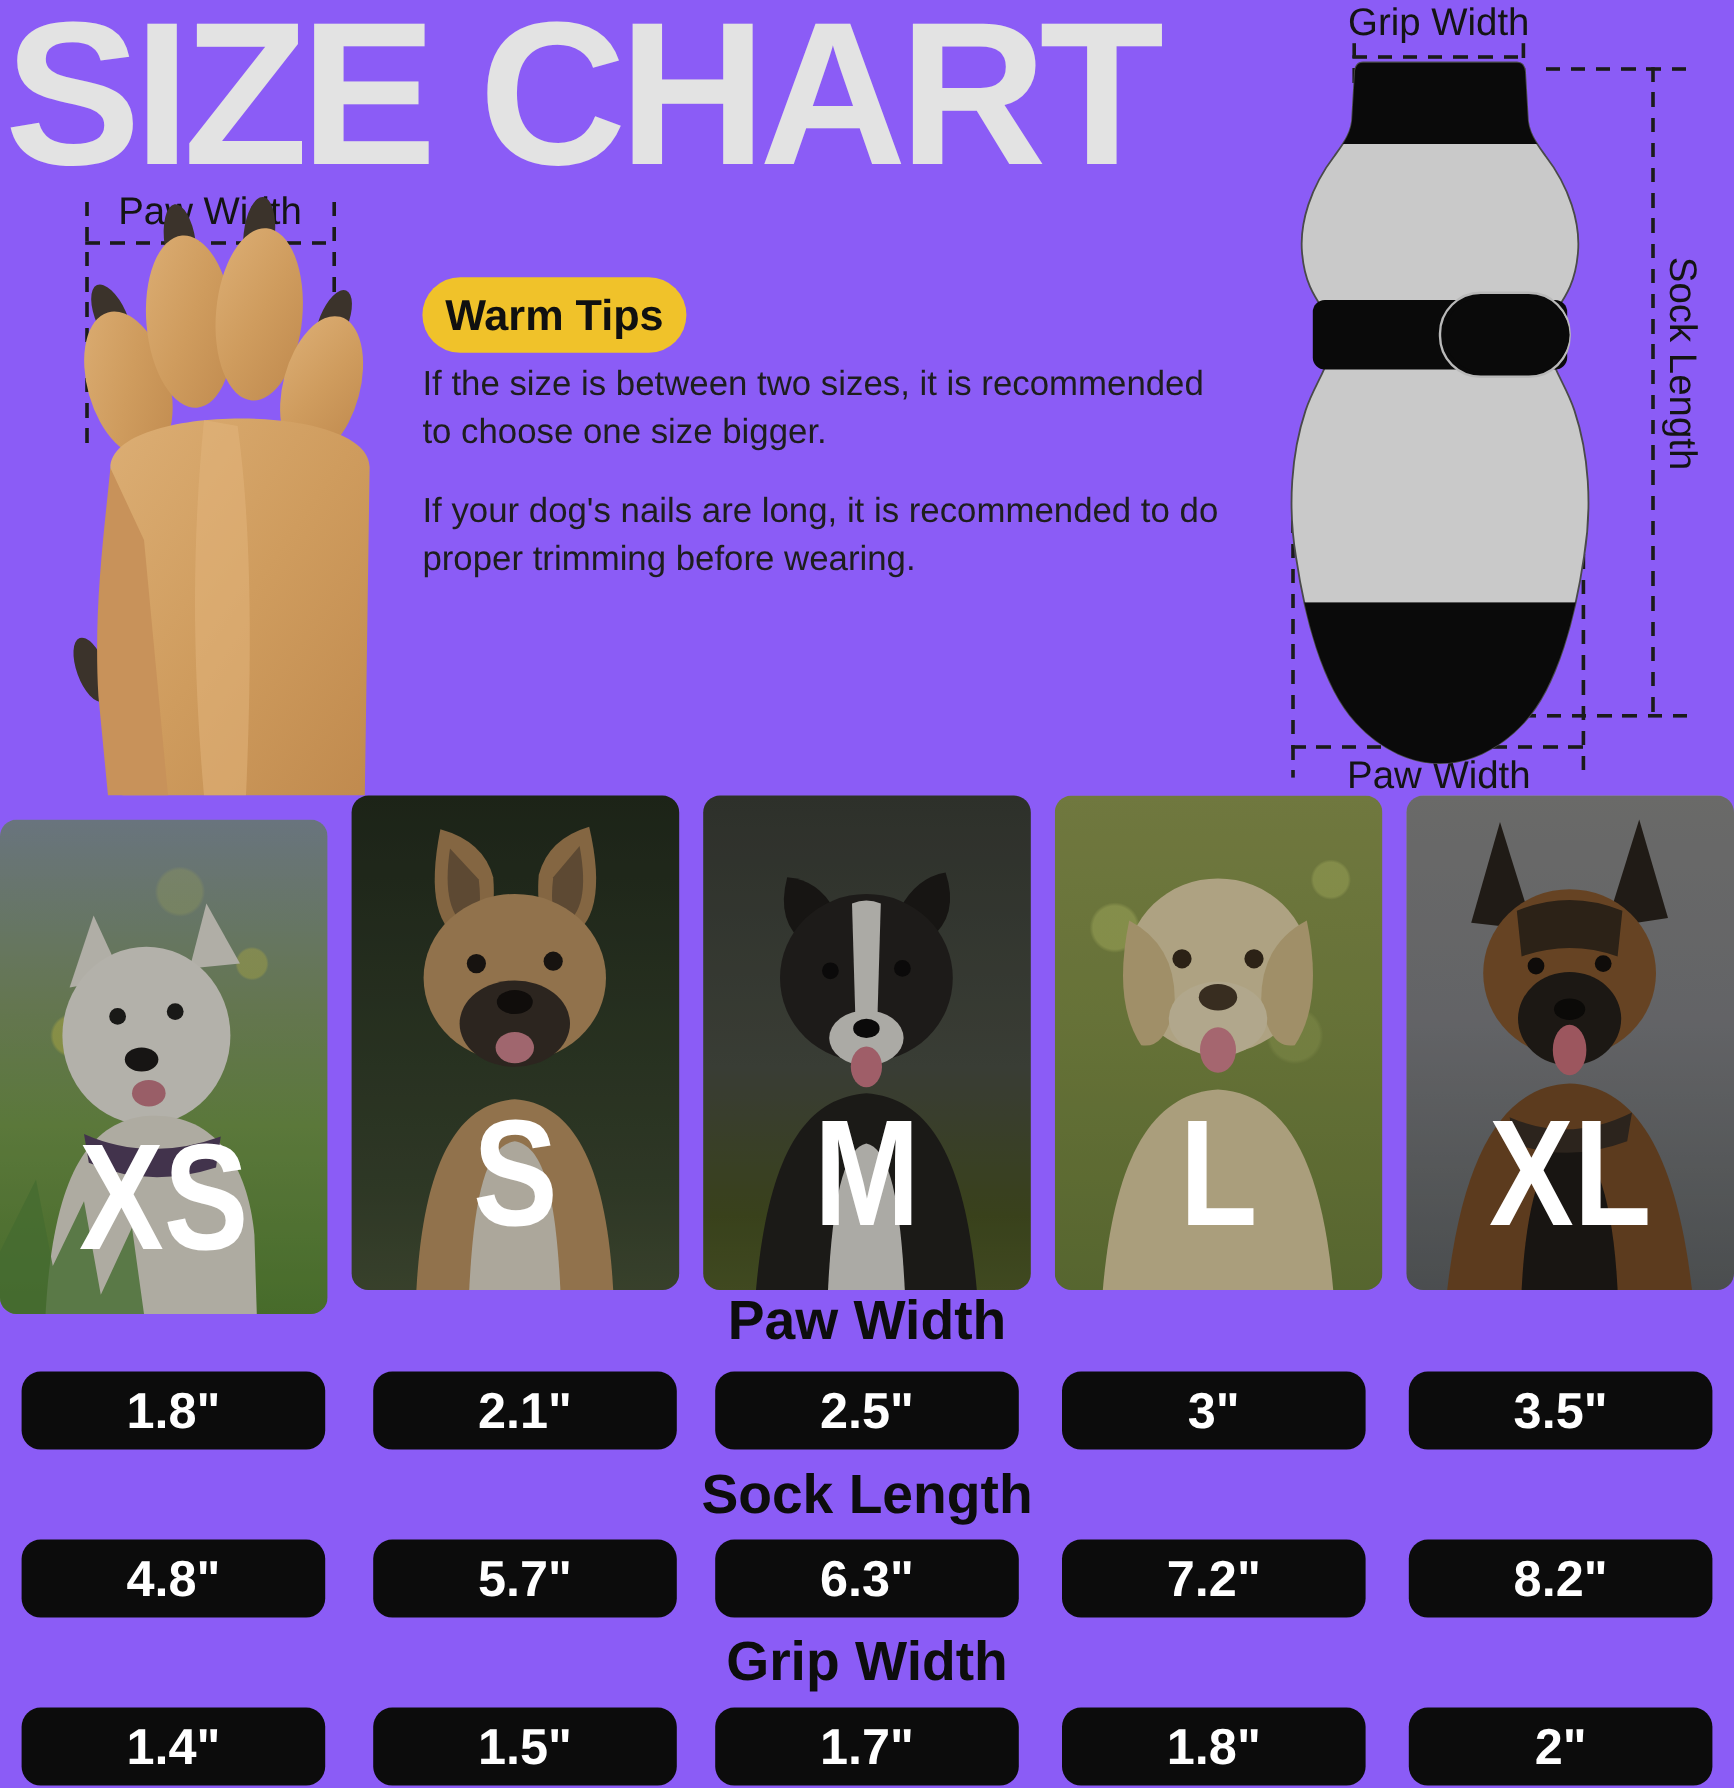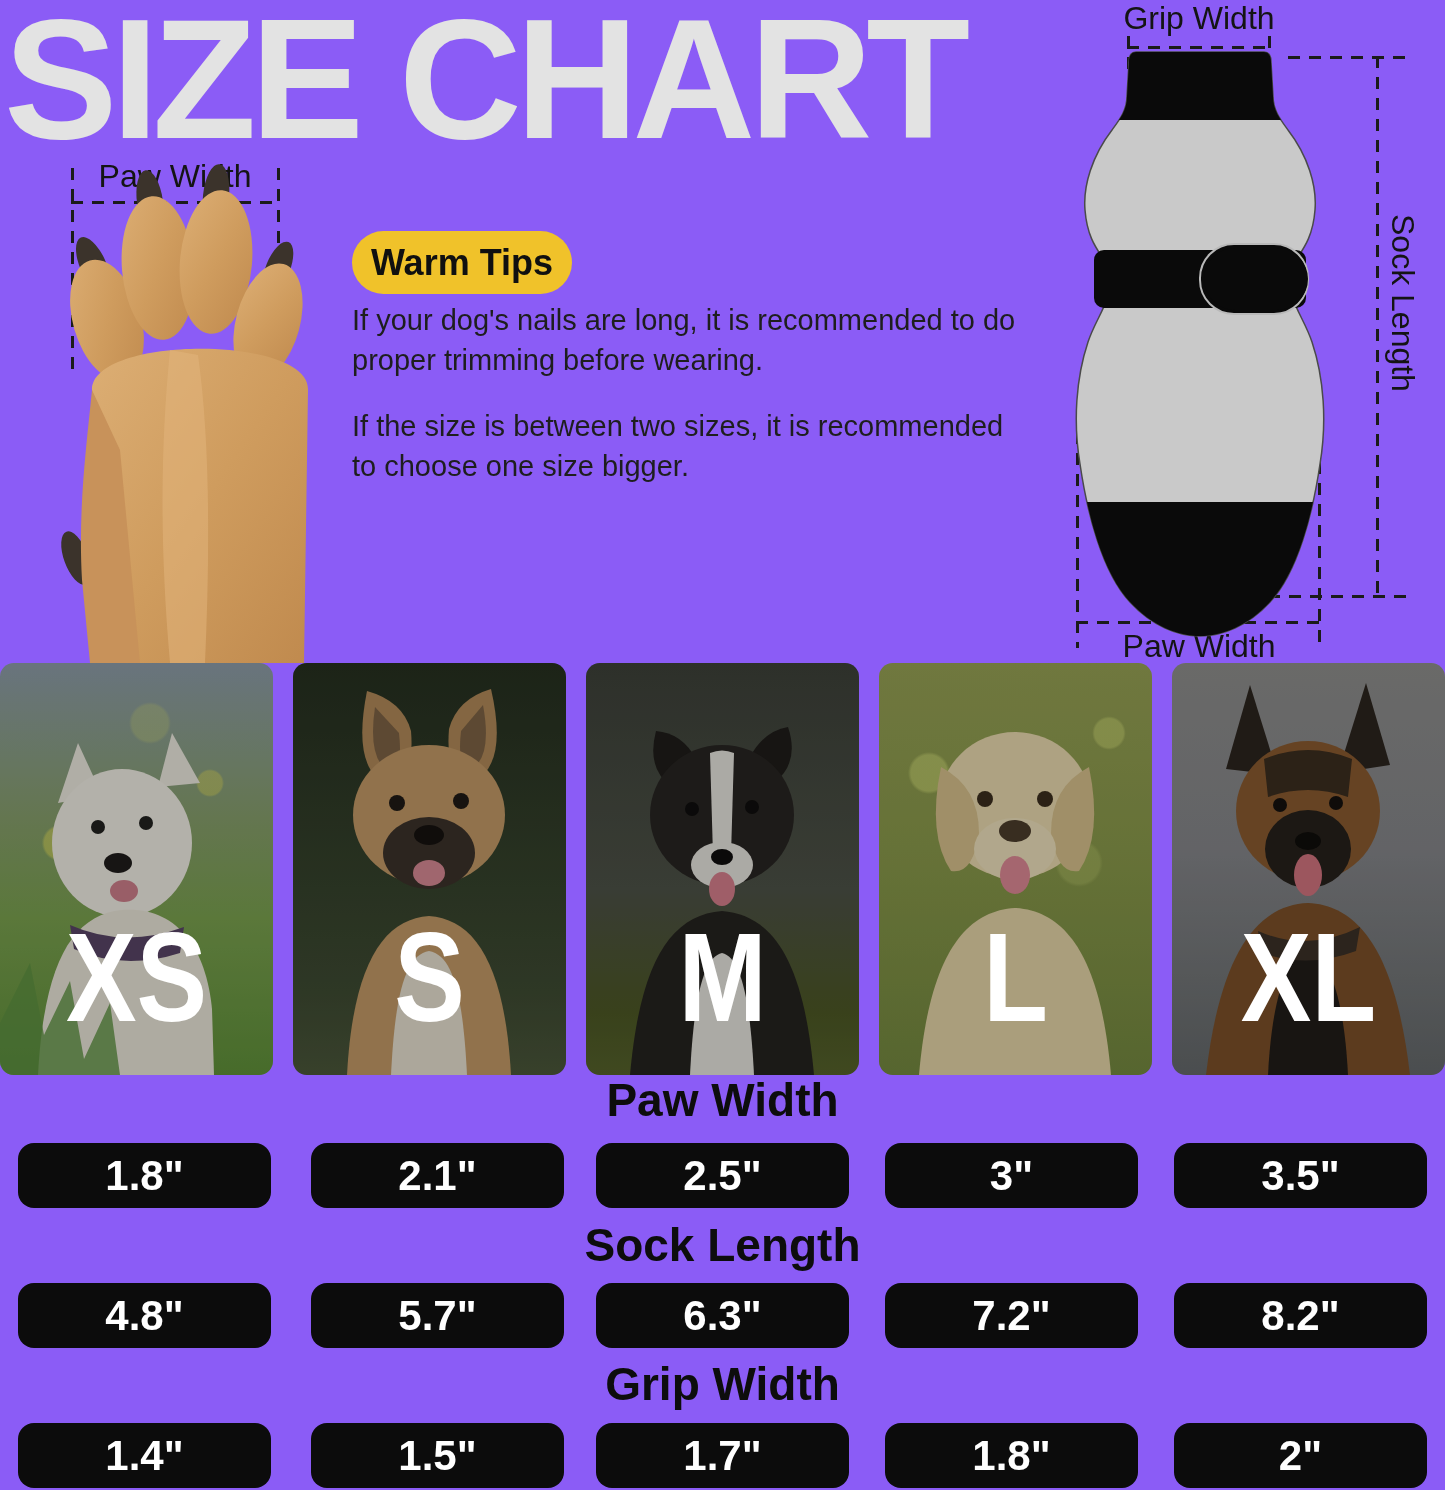--- a/index.html
+++ b/index.html
@@ -84,21 +84,21 @@
     text-align: center;
     font-size: 126px; font-weight: bold; color: #ffffff;
     line-height: 1;
     transform: scaleX(0.84);
   }
   .card.xs { left: 0px;    background: linear-gradient(180deg,#8e9daa 0%,#87a06b 38%,#7aa24e 62%,#5f9138 100%); }
   .card.xs { background-image:
       radial-gradient(circle 26px at 60px 180px, rgba(223,220,90,.55) 0 60%, transparent 70%),
       radial-gradient(circle 20px at 210px 120px, rgba(223,220,90,.45) 0 60%, transparent 70%),
       radial-gradient(circle 30px at 150px 60px, rgba(200,210,120,.35) 0 60%, transparent 70%),
-      linear-gradient(180deg,#8e9daa 0%,#87a06b 38%,#7aa24e 62%,#5f9138 100%); }
+      linear-gradient(180deg,#8e9daa 0%,#87a06b 38%,#7aa24e 62%,#5f9138 100%); margin-top: 20px; }
   .card.s  { left: 293px;  background: linear-gradient(180deg,#242e1e 0%,#35422b 55%,#3d4a31 80%,#4a5639 100%); }
   .card.m  { left: 586px;  background: linear-gradient(180deg,#3c4038 0%,#4c5146 55%,#4c5723 85%,#55622a 100%); }
   .card.l  { left: 879px;  background-image:
       radial-gradient(circle 30px at 50px 110px, rgba(214,226,120,.5) 0 60%, transparent 70%),
       radial-gradient(circle 24px at 230px 70px, rgba(214,226,120,.45) 0 60%, transparent 70%),
       radial-gradient(circle 34px at 200px 200px, rgba(190,205,110,.35) 0 60%, transparent 70%),
       linear-gradient(180deg,#97a254 0%,#8a9a4a 45%,#74893e 100%); }
   .card.xl { left: 1172px; background: linear-gradient(180deg,#8f8f8d 0%,#85868a 45%,#737678 75%,#64686a 100%); }
 
   
@@ -163,22 +163,22 @@
       <path d="M 72 240 C 66 300 58 360 62 430 L 70 513 L 120 513 L 100 300 Z" fill="#c8925a"></path>
 
       <path d="M 150 200 C 140 300 140 400 150 513 L 185 513 C 190 400 190 290 178 205 Z" fill="#e2b57c" opacity="0.55"></path>
     </svg>
   </div>
 
   <div class="tips-pill" style="background:#f0c22a;">
     <span>Warm Tips</span>
   </div>
   <div class="tips-body">
+    <p>If the size is between two sizes, it is recommended to choose one size bigger.</p>
     <p>If your dog's nails are long, it is recommended to do proper trimming before wearing.</p>
-    <p>If the size is between two sizes, it is recommended to choose one size bigger.</p>
   </div>
 
   <div class="measure-label" style="left:1099px; top:0px; width:200px;">Grip Width</div>
   <div class="dash-v" style="left:1127px; top:36px; height:42px;"></div>
   <div class="dash-v" style="left:1268px; top:36px; height:42px;"></div>
   <div class="dash-h" style="left:1127px; top:46px; width:144px;"></div>
 
   <div class="dash-h" style="left:1288px; top:56px; width:126px;"></div>
   <div class="dash-v" style="left:1376px; top:56px; height:542px;"></div>
   <div class="dash-h" style="left:1205px; top:595px; width:209px;"></div>

